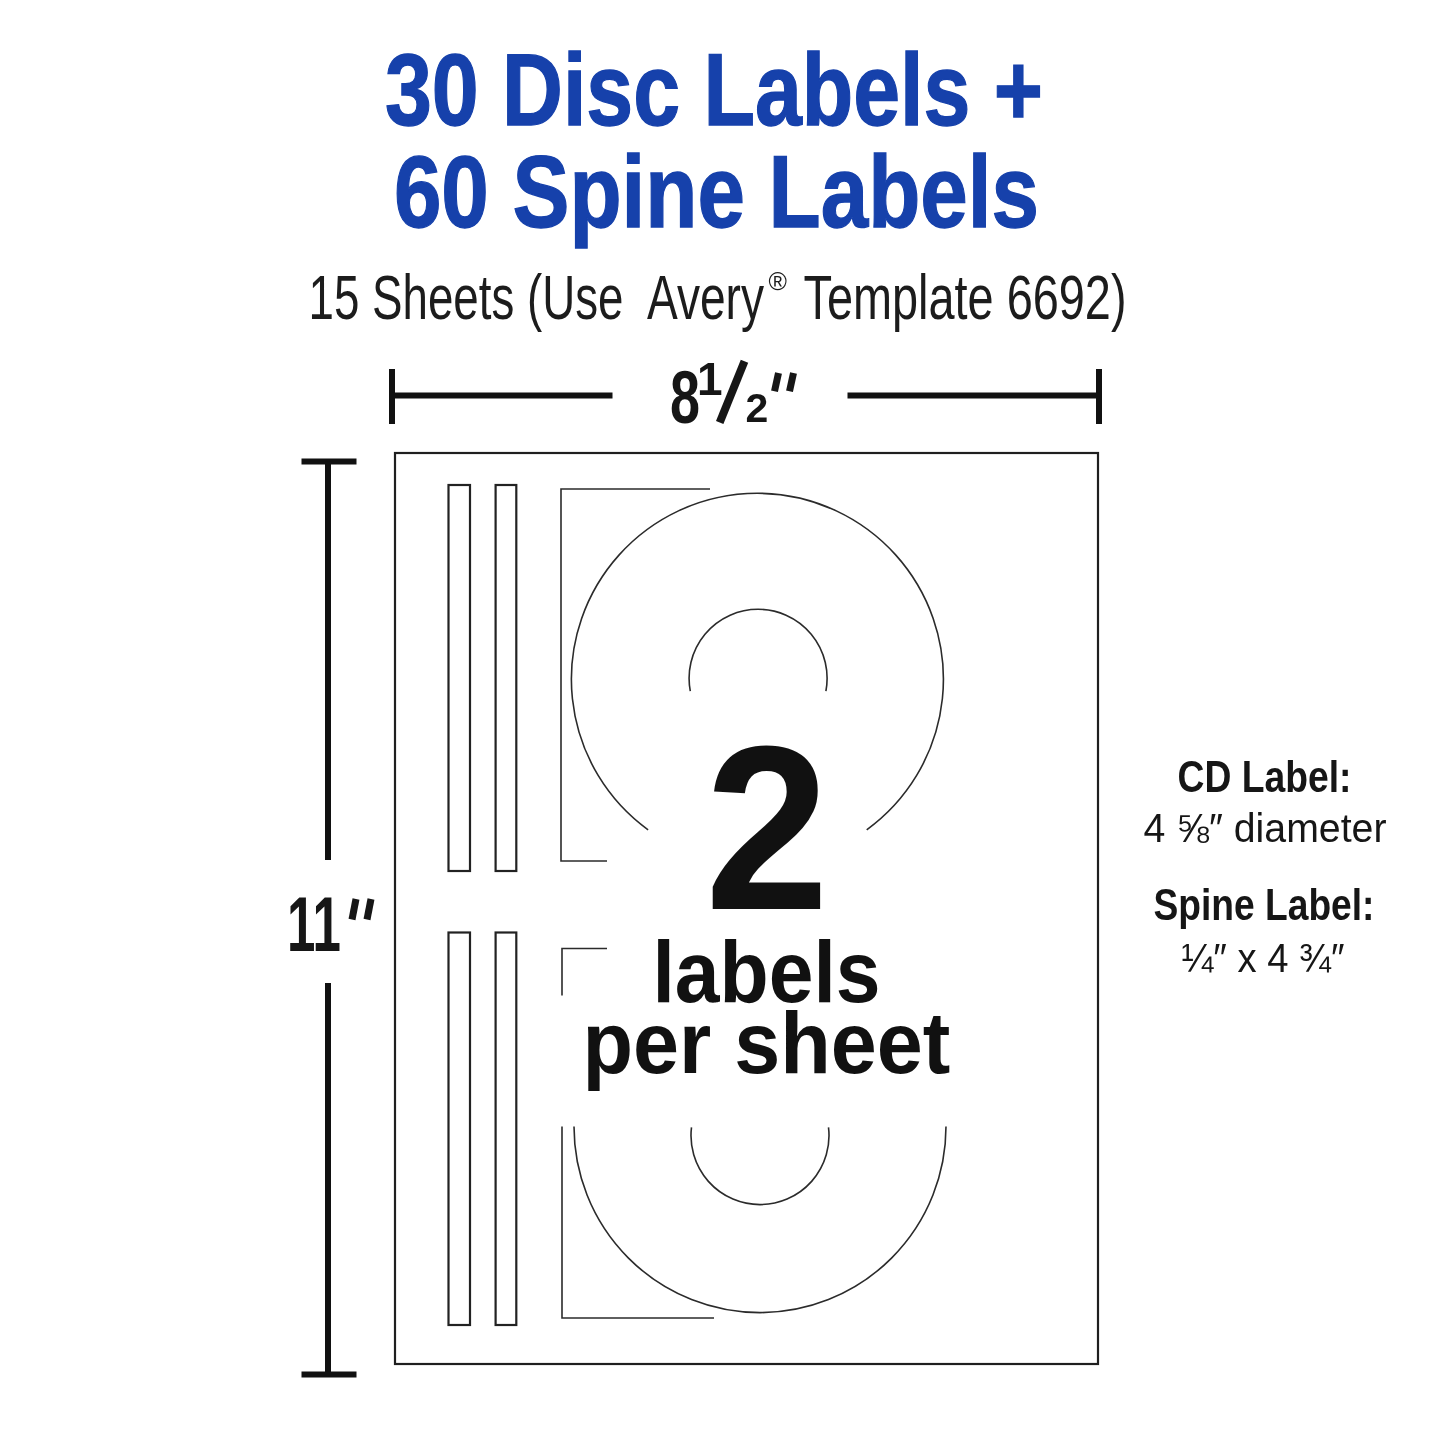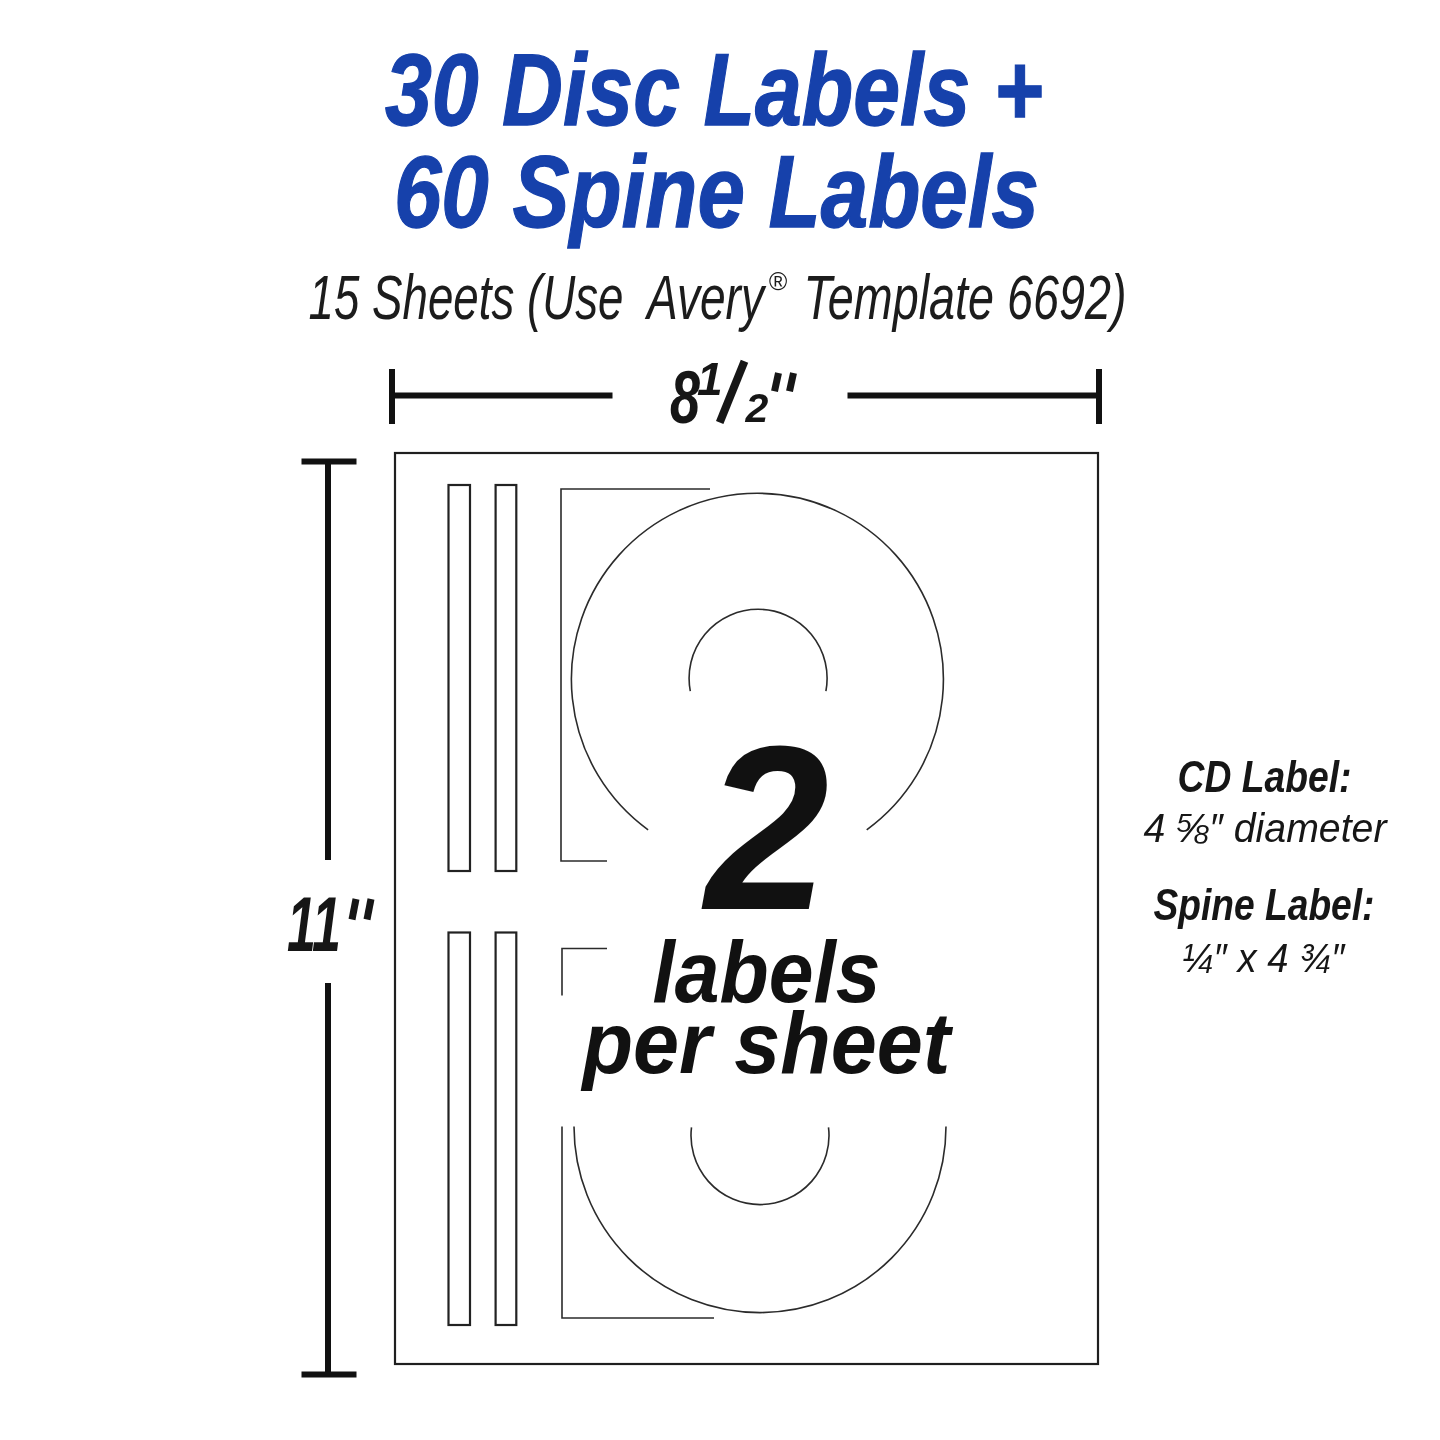--- a/index.html
+++ b/index.html
@@ -1,16 +1,16 @@
 <!DOCTYPE html>
 <html><head>
 <meta charset="utf-8">
 <style>
   html,body{margin:0;padding:0;background:#ffffff;}
-  .canvas{position:relative;width:1440px;height:1440px;background:#ffffff;overflow:hidden;font-style:italic;}
+  .canvas{position:relative;width:1440px;height:1440px;background:#ffffff;overflow:hidden;}
   svg text{font-family:"Liberation Sans", sans-serif;-webkit-font-smoothing:antialiased;}
 </style>
 </head>
 <body>
 <div class="canvas">
 <svg width="1440" height="1440" viewBox="0 0 1440 1440" xmlns="http://www.w3.org/2000/svg" style="will-change:transform">
 
   <rect x="0" y="0" width="1440" height="1440" fill="#ffffff"></rect>
 
   <text x="714" y="125" text-anchor="middle" font-size="102" font-weight="bold" fill="#1641ab" stroke="#1641ab" stroke-width="1.3" textLength="658" lengthAdjust="spacingAndGlyphs">30 Disc Labels +</text>

